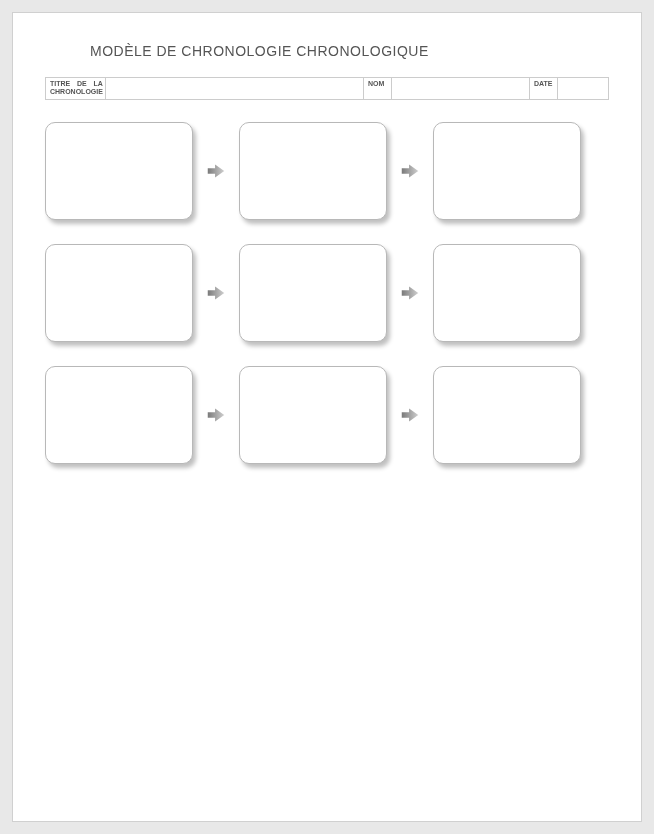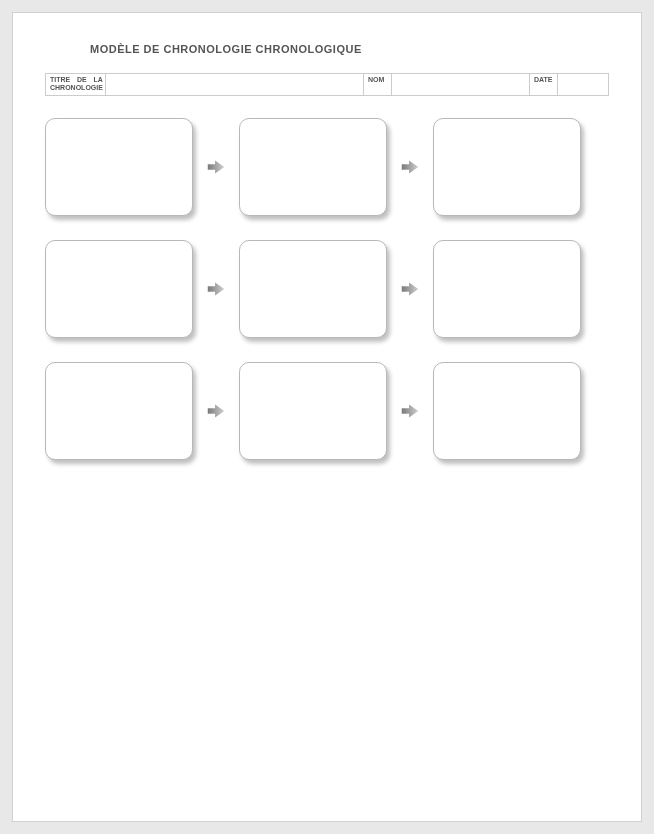--- a/index.html
+++ b/index.html
@@ -12,22 +12,22 @@
   }
   .page {
     width: 630px;
     height: 810px;
     background: #ffffff;
     border: 1px solid #d0d0d0;
     padding: 30px 32px;
     position: relative;
   }
   .page-title {
-    font-size: 11px;
-    font-weight: bold;
+    font-size: 14px;
+    font-weight: normal;
     letter-spacing: 0.5px;
     color: #555;
     margin-bottom: 18px;
     text-transform: uppercase;
     padding-left: 45px;
   }
   .header-table {
     display: flex;
     border: 1px solid #ccc;
     font-size: 7px;

